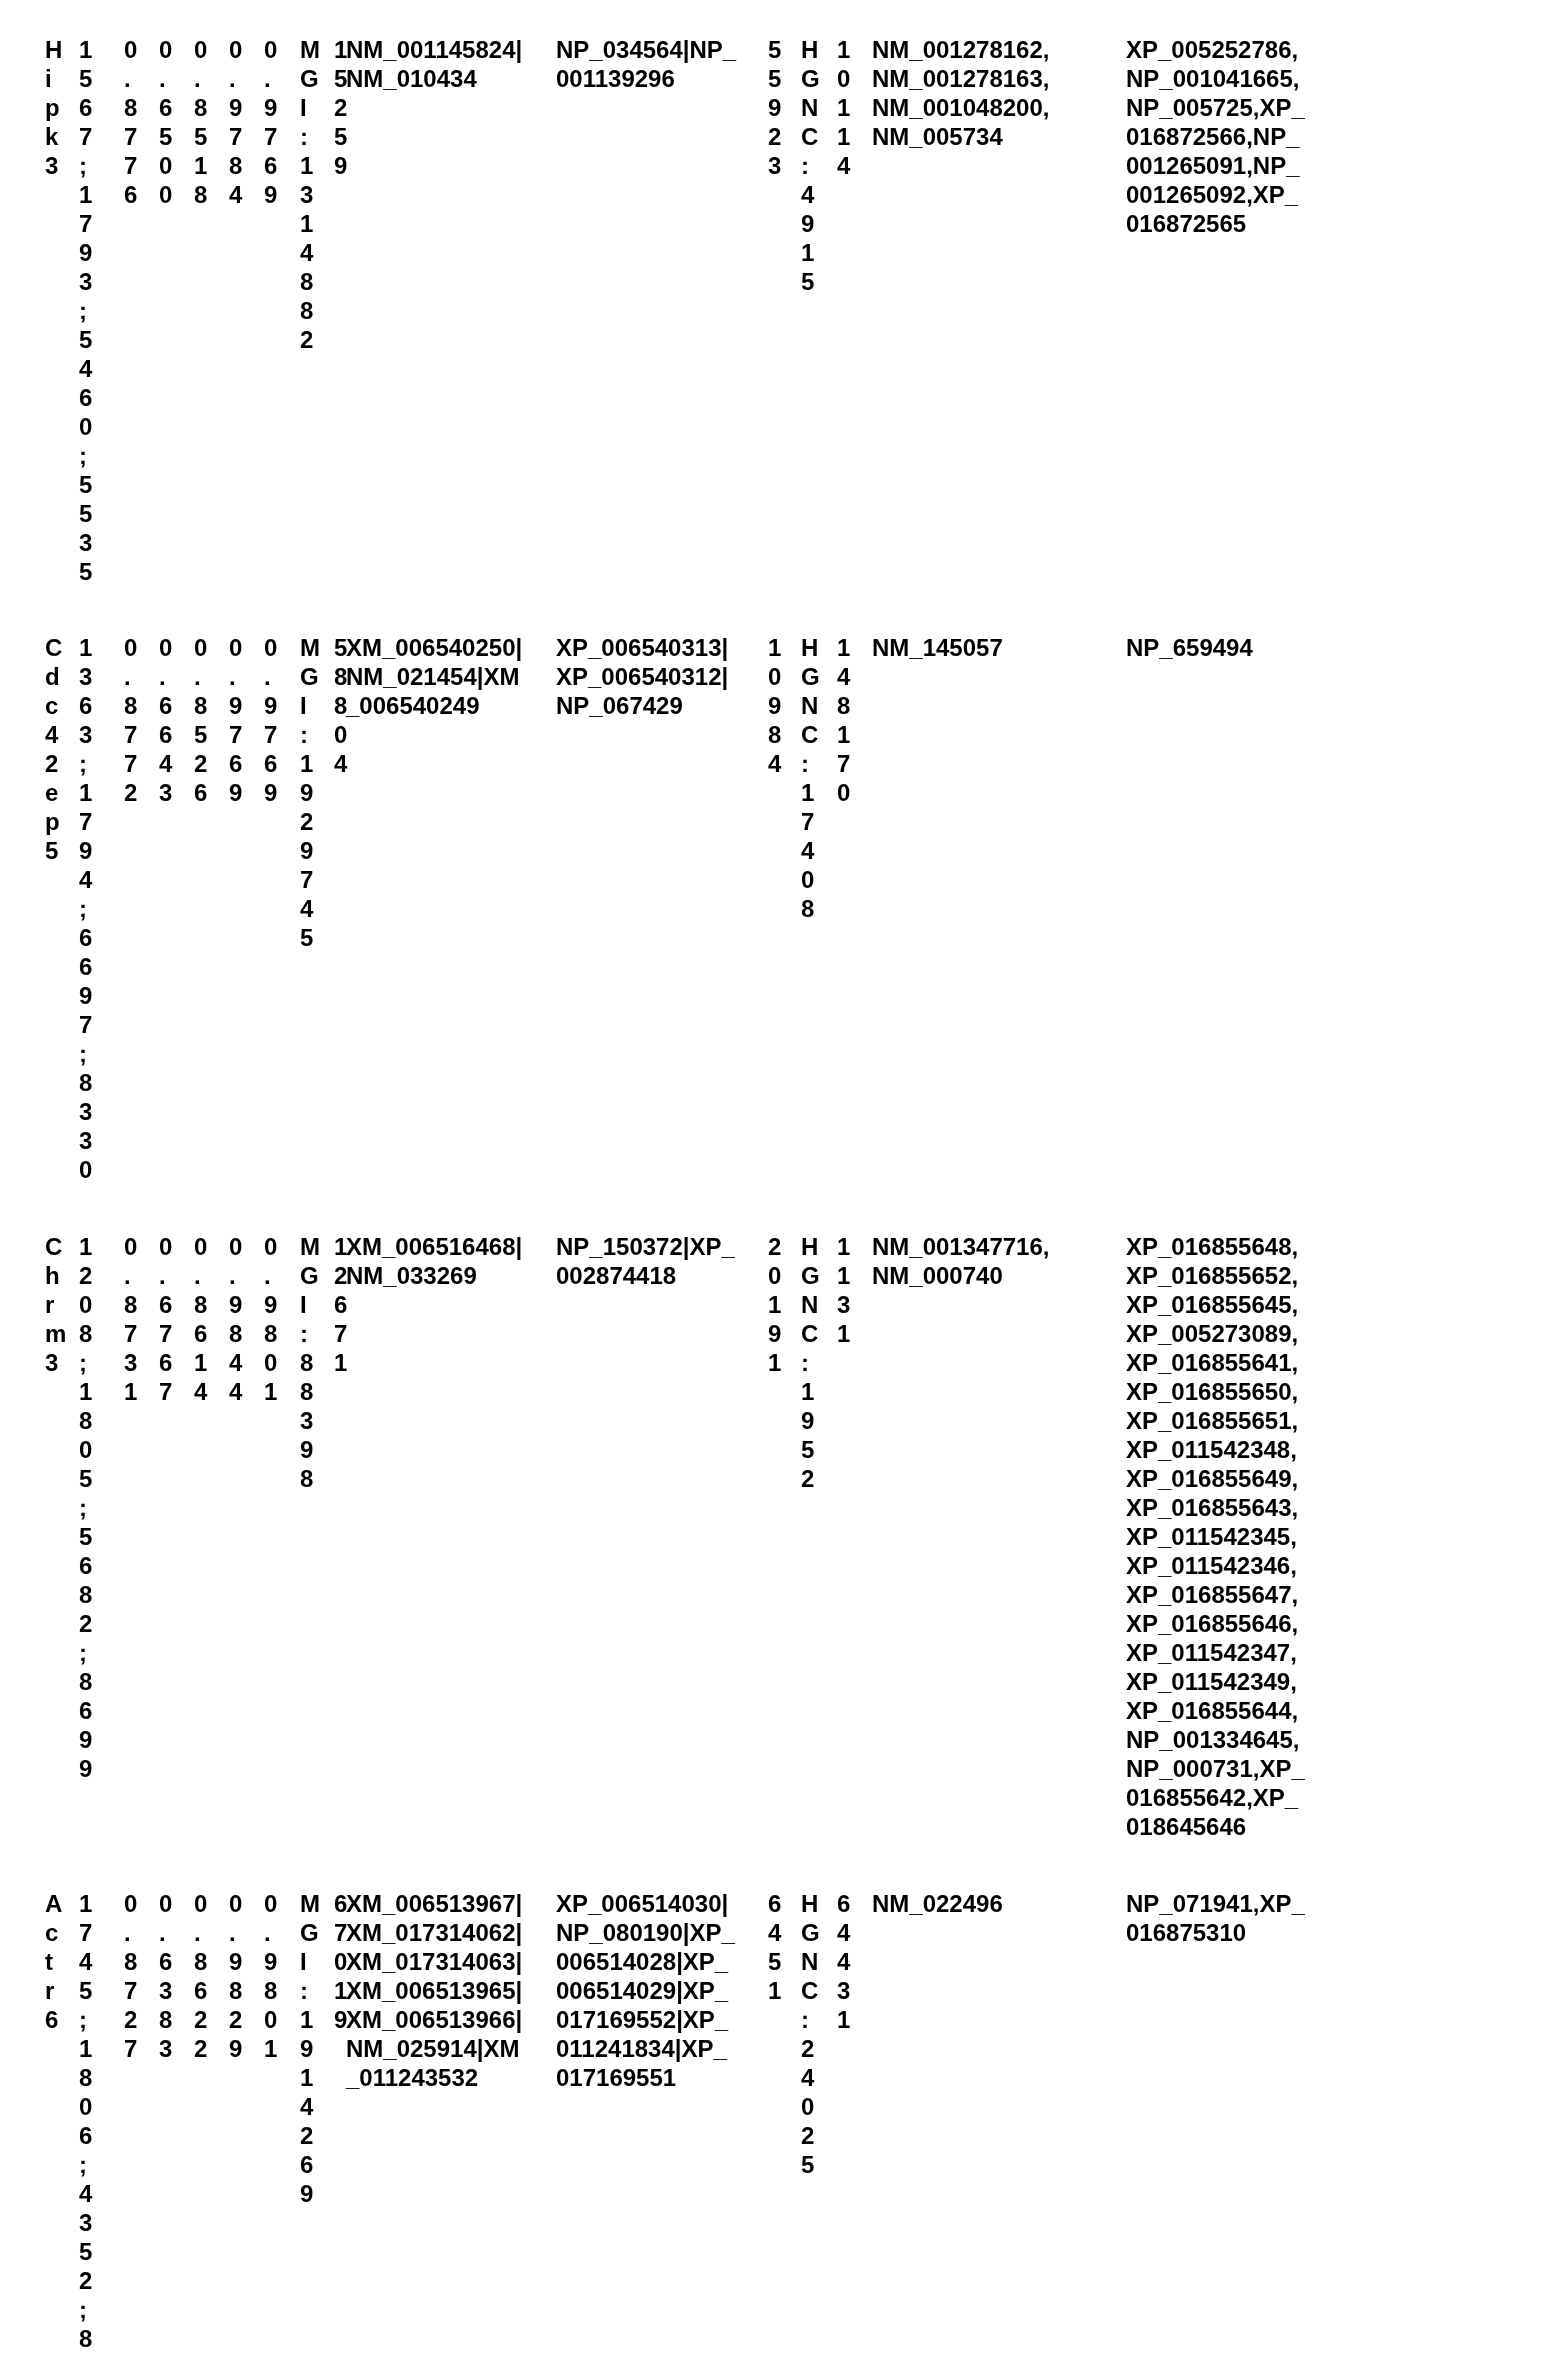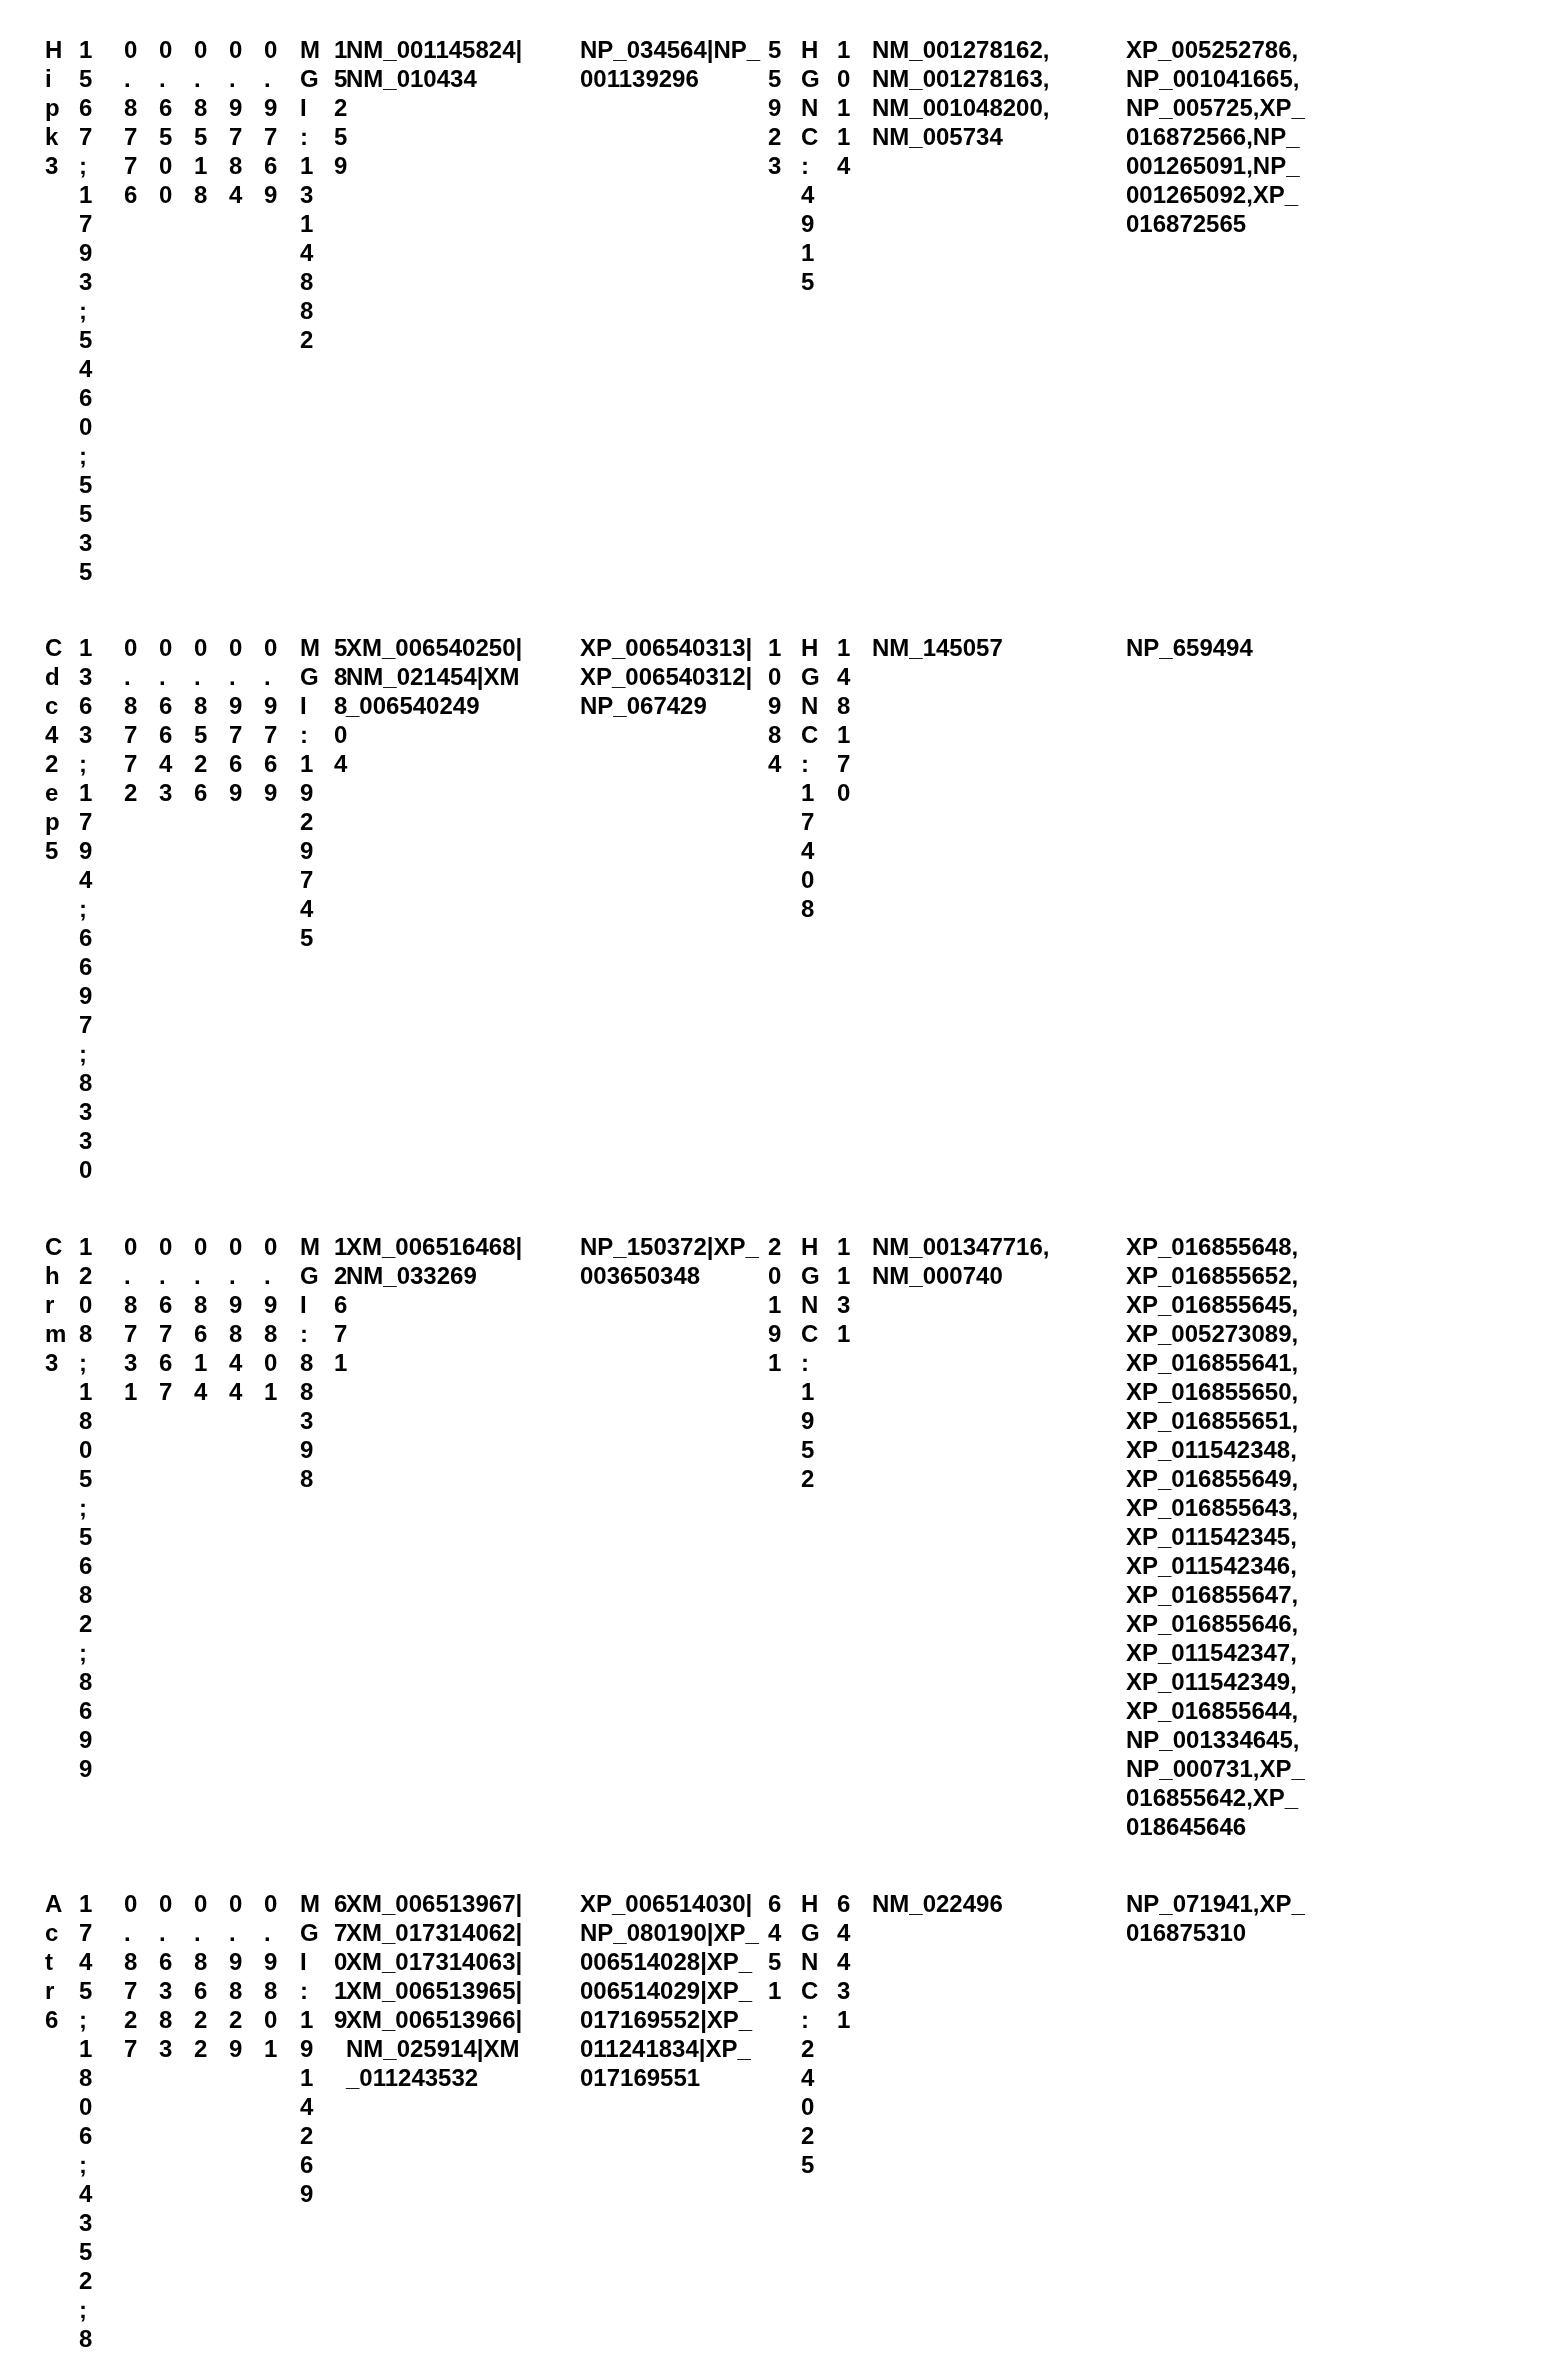--- a/index.html
+++ b/index.html
@@ -21,21 +21,21 @@
   .c-gene  { left: 45px; }
   .c-pos   { left: 79px; }
   .c-v1    { left: 124px; }
   .c-v2    { left: 159px; }
   .c-v3    { left: 194px; }
   .c-v4    { left: 229px; }
   .c-v5    { left: 264px; }
   .c-mgi   { left: 300px; }
   .c-gid1  { left: 334px; }
   .c-mrna1 { left: 346px; }
-  .c-prot1 { left: 556px; margin-left: 24px; }
+  .c-prot1 { left: 556px; }
   .c-gid2  { left: 768px; }
   .c-hgnc  { left: 801px; }
   .c-gid3  { left: 837px; }
   .c-mrna2 { left: 872px; }
   .c-prot2 { left: 1126px; }
 </style>
 </head>
 <body>
 
 <div>
@@ -317,21 +317,21 @@
 9
 8</div>
     <div class="cell c-gid1">1
 2
 6
 7
 1</div>
     <div class="cell c-mrna1">XM_006516468|
 NM_033269</div>
     <div class="cell c-prot1">NP_150372|XP_
-003650348</div>
+002874418</div>
     <div class="cell c-gid2">2
 0
 1
 9
 1</div>
     <div class="cell c-hgnc">H
 G
 N
 C
 :

